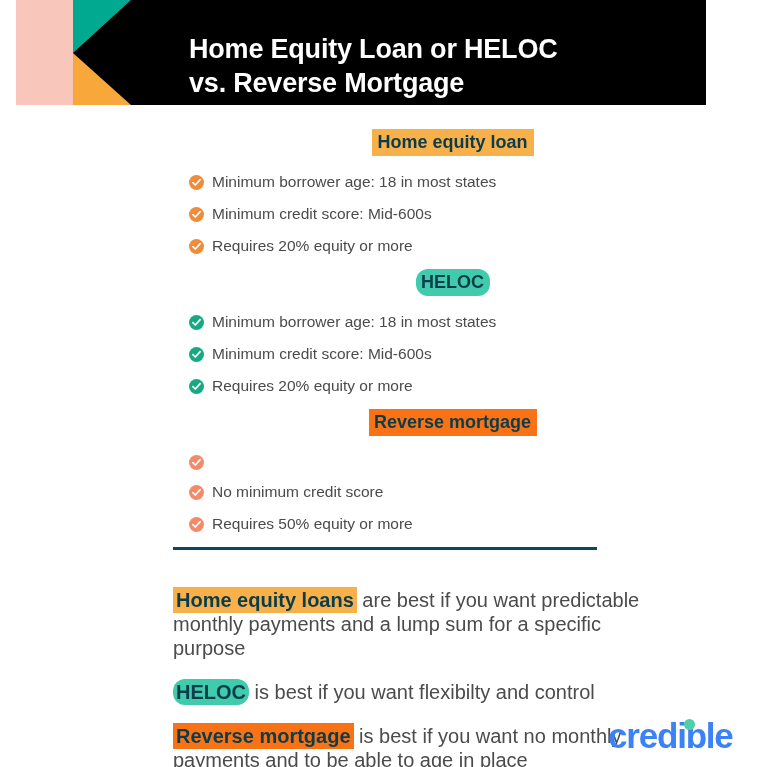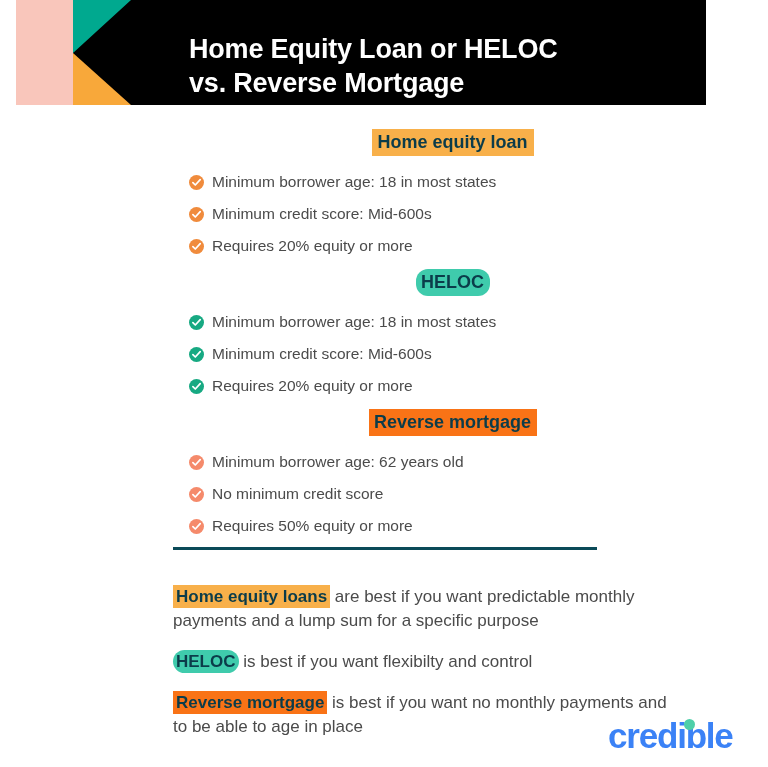--- a/index.html
+++ b/index.html
@@ -105,21 +105,21 @@
   }
 
   
   .summary {
     position: absolute;
     left: 173px;
     top: 568px;
     width: 500px;
   }
   .summary-line {
-    font-size: 17px;
+    font-size: 20px;
     line-height: 24px;
     color: #4B4B4B;
     margin-bottom: 13px;
   }
   .summary-line:last-child { margin-bottom: 12px; }
   .summary-tag {
     font-weight: bold;
     color: #0B3C4A;
     padding: 2px 3px 2px 3px;
   }
@@ -233,21 +233,20 @@
   <div class="section" style="top:409px;">
     <div class="section-heading hl-pink">Reverse mortgage</div>
     <ul class="bullet-list">
       <li class="bullet-item">
         <span class="bullet-icon">
           <svg width="15" height="15" viewBox="0 0 15 15">
             <circle cx="7.5" cy="7.5" r="7.5" fill="#F58A6B"></circle>
             <path d="M3.9 7.6 L6.3 10 L11.2 4.6" stroke="#ffffff" stroke-width="1.7" fill="none" stroke-linecap="round" stroke-linejoin="round"></path>
           </svg>
         </span>
-        <span class="bullet-text">Minimum borrower age: 62 years old</span>
       </li>
       <li class="bullet-item">
         <span class="bullet-icon">
           <svg width="15" height="15" viewBox="0 0 15 15">
             <circle cx="7.5" cy="7.5" r="7.5" fill="#F58A6B"></circle>
             <path d="M3.9 7.6 L6.3 10 L11.2 4.6" stroke="#ffffff" stroke-width="1.7" fill="none" stroke-linecap="round" stroke-linejoin="round"></path>
           </svg>
         </span>
         <span class="bullet-text">No minimum credit score</span>
       </li>

